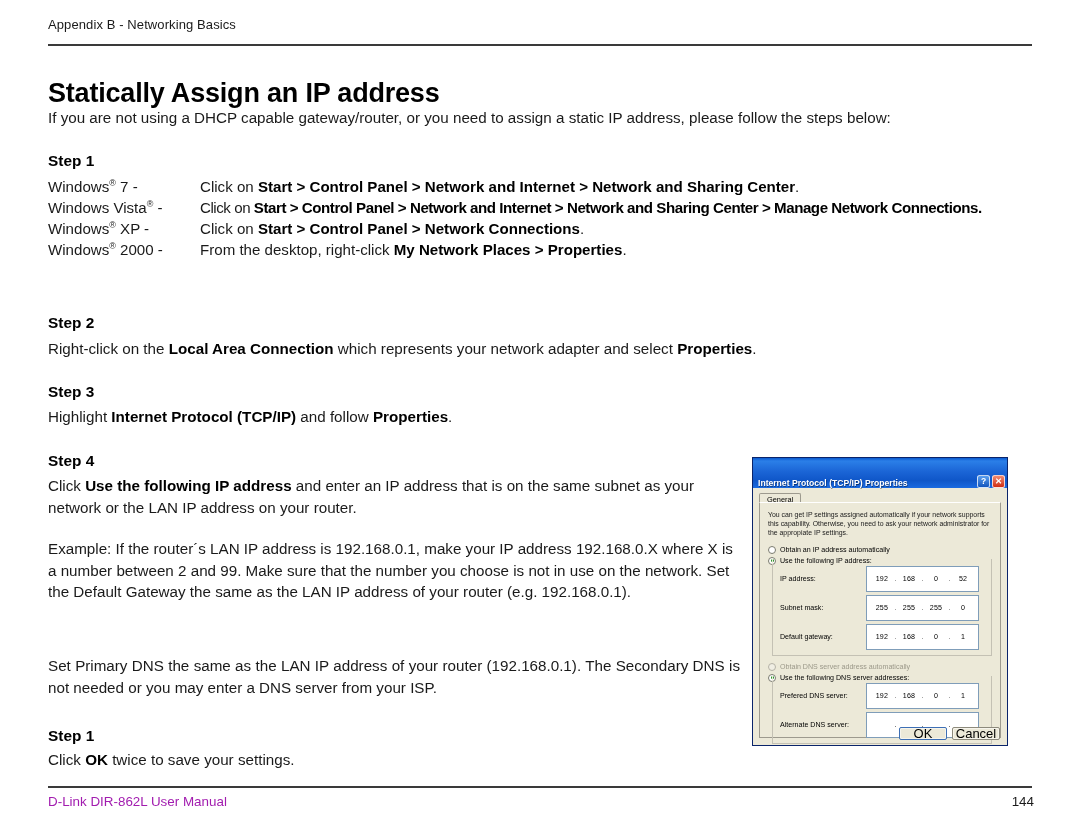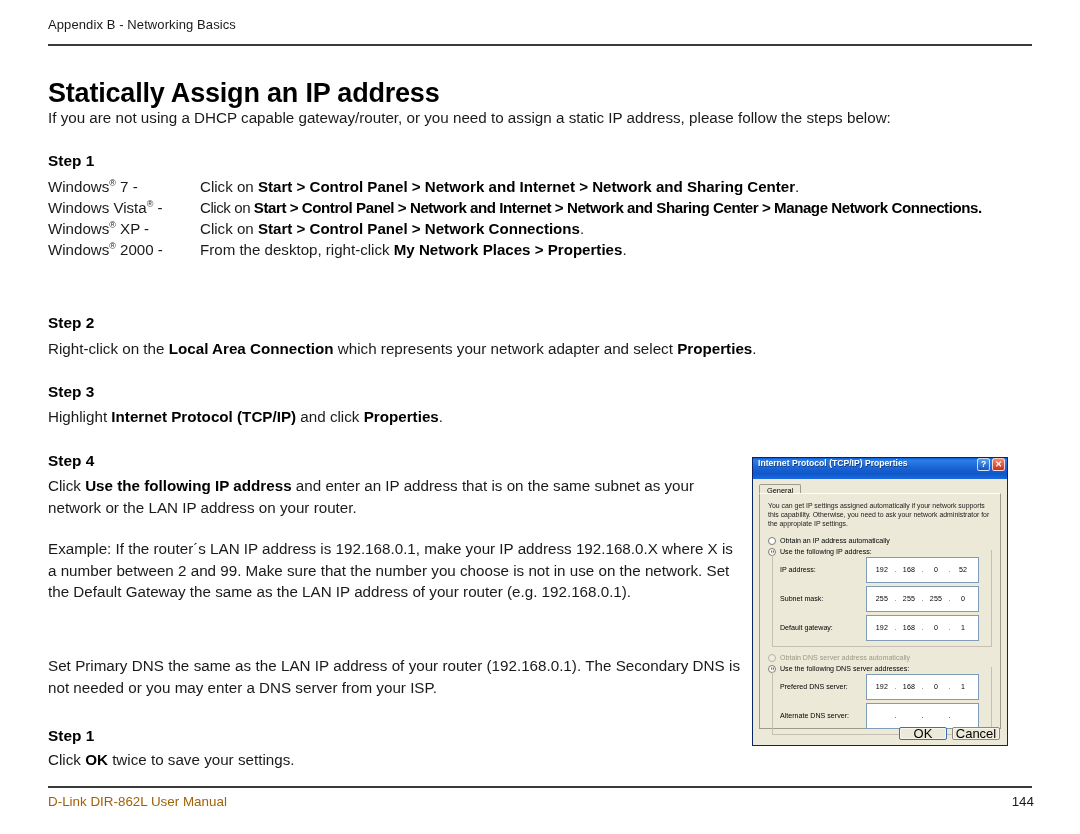--- a/index.html
+++ b/index.html
@@ -113,21 +113,21 @@
     top: 786px;
     width: 984px;
     height: 2px;
     background: #3a3a3a;
   }
   .footer-left {
     position: absolute;
     left: 48px;
     top: 794px;
     font-size: 13.4px;
-    color: #a16207;
+    color: #a21caf;
   }
   .footer-right {
     position: absolute;
     left: 990px;
     top: 794px;
     width: 44px;
     text-align: right;
     font-size: 13.4px;
     color: #1a1a1a;
   }
@@ -141,24 +141,24 @@
     height: 289px;
     background: #ece9d8;
     border: 1px solid #0a246a;
     box-sizing: border-box;
     font-family: "Liberation Sans", sans-serif;
     font-size: 7.2px;
     color: #000;
     overflow: hidden;
   }
   .xp-titlebar {
-    height: 21px;
+    height: 30px;
     background: linear-gradient(to bottom, #0a5ad0 0%, #2b7fe8 10%, #1b65d6 45%, #0f56c8 75%, #1a6ae0 100%);
     display: flex;
-    align-items: flex-start;
+    align-items: flex-end;
     padding: 0 2px 0 5px;
     box-sizing: border-box;
   }
   .xp-title-text {
     flex: 1;
     color: #fff;
     font-size: 8.6px;
     font-weight: bold;
     white-space: nowrap;
     text-shadow: 0.5px 0.5px 0 rgba(0,0,0,.45);
@@ -356,21 +356,21 @@
       <td class="os"><span>Windows</span><sup class="reg">®</sup><span> 2000 -</span></td>
       <td class="inst"><span>From the desktop, right-click </span><b>My Network Places</b><b> &gt; </b><b>Properties</b><span>.</span></td>
     </tr>
   </tbody>
     </table>
 
   <div class="step-label step2-label">Step 2</div>
   <div class="body-text step2-body"><span>Right-click on the </span><b>Local Area Connection</b><span> which represents your network adapter and select </span><b>Properties</b><span>.</span></div>
 
   <div class="step-label step3-label">Step 3</div>
-  <div class="body-text step3-body"><span>Highlight </span><b>Internet Protocol (TCP/IP)</b><span> and click </span><b>Properties</b><span>.</span></div>
+  <div class="body-text step3-body"><span>Highlight </span><b>Internet Protocol (TCP/IP)</b><span> and follow </span><b>Properties</b><span>.</span></div>
 
   <div class="step-label step4-label">Step 4</div>
   <div class="body-text step4-body"><span>Click </span><b>Use the following IP address</b><span> and enter an IP address that is on the same subnet as your network or the LAN IP address on your router.</span></div>
 
   <div class="body-text para-example">Example: If the router´s LAN IP address is 192.168.0.1, make your IP address 192.168.0.X where X is a number between 2 and 99. Make sure that the number you choose is not in use on the network. Set the Default Gateway the same as the LAN IP address of your router (e.g. 192.168.0.1).</div>
   <div class="body-text para-dns">Set Primary DNS the same as the LAN IP address of your router (192.168.0.1). The Secondary DNS is not needed or you may enter a DNS server from your ISP.</div>
 
   <div class="step-label step5-label">Step 1</div>
   <div class="body-text step5-body"><span>Click </span><b>OK</b><span> twice to save your settings.</span></div>
 

